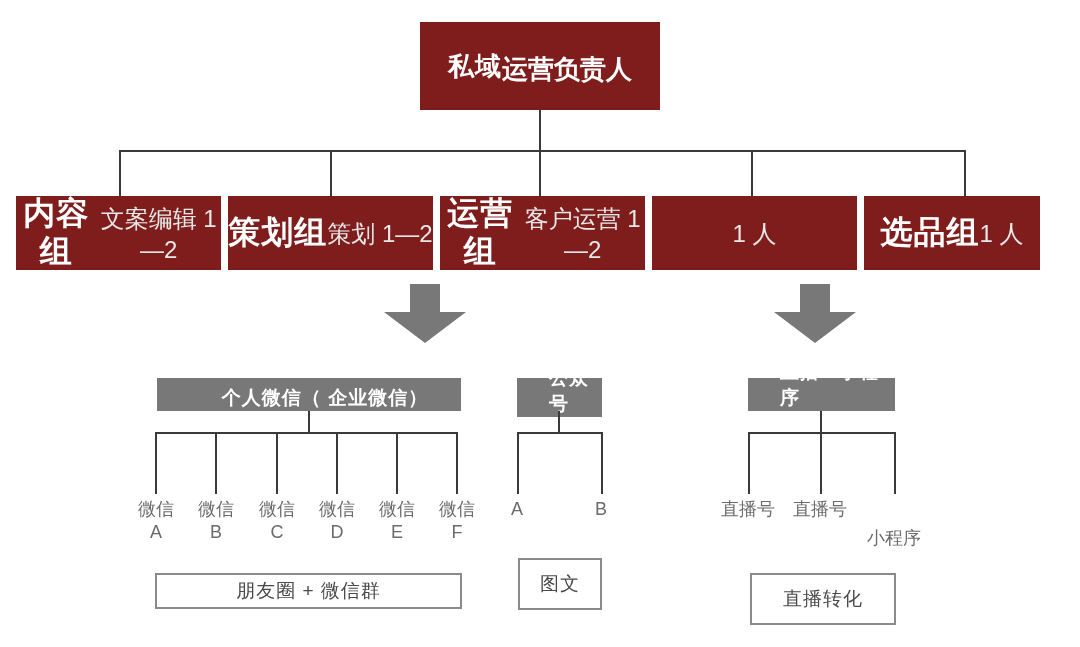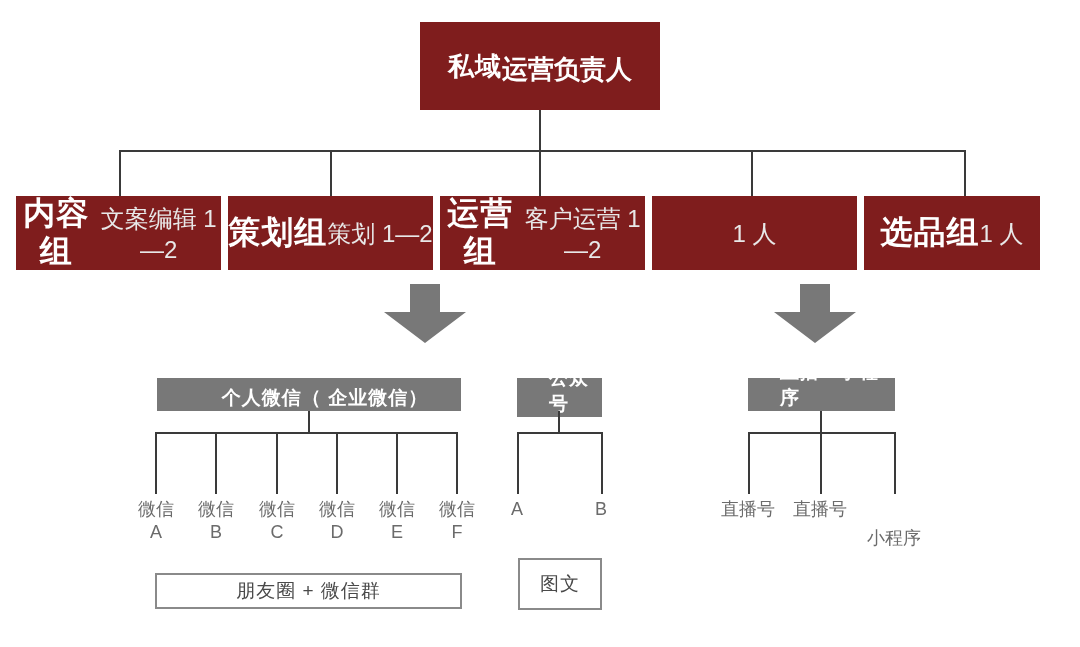--- a/index.html
+++ b/index.html
@@ -225,14 +225,17 @@
   <div class="leaf" style="left:858px; top:498px; width:72px;margin-top:29px;">
     <span>小程序</span>
   </div>
 
   <div class="obox" style="left:155px; top:573px; width:307px; height:36px;">
     <span>朋友圈 + 微信群</span>
   </div>
   <div class="obox" style="left:518px; top:558px; width:84px; height:52px;">
     <span>图文</span>
   </div>
+  <div class="obox" style="left:750px; top:573px; width:146px; height:52px;">
+    <span>直播转化</span>
+  </div>
 
 </div>
 
 </body></html>

